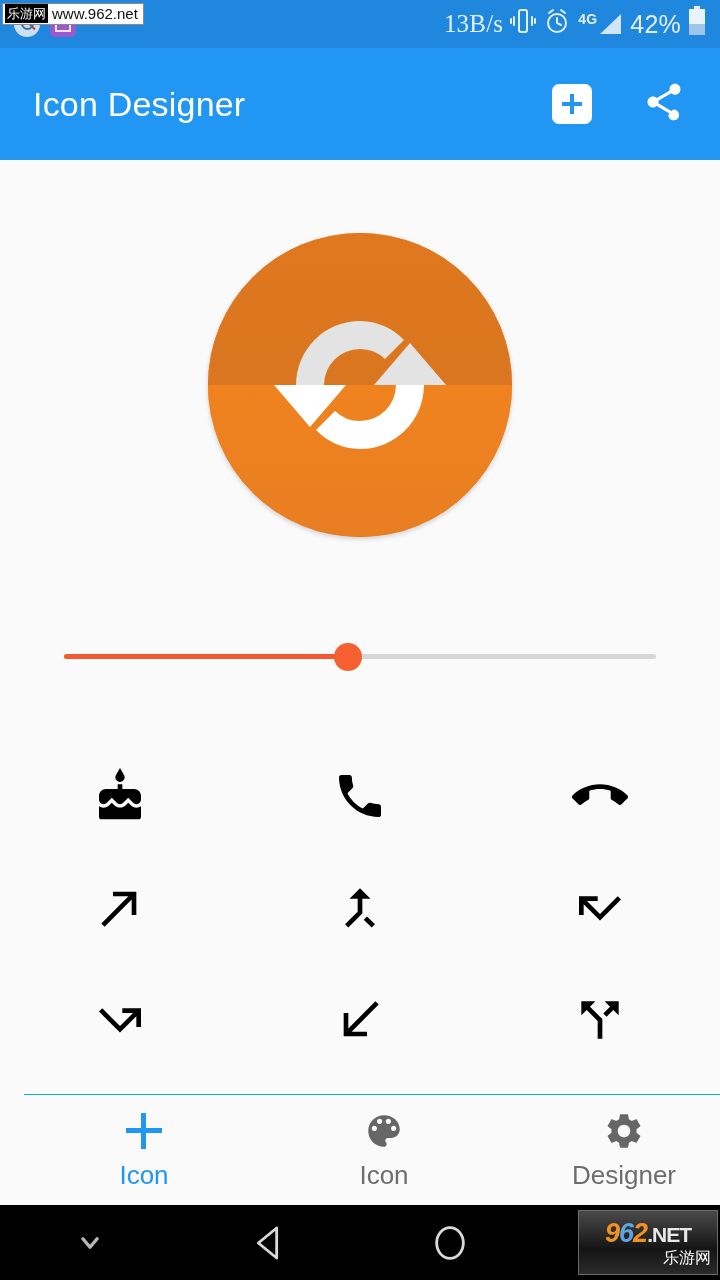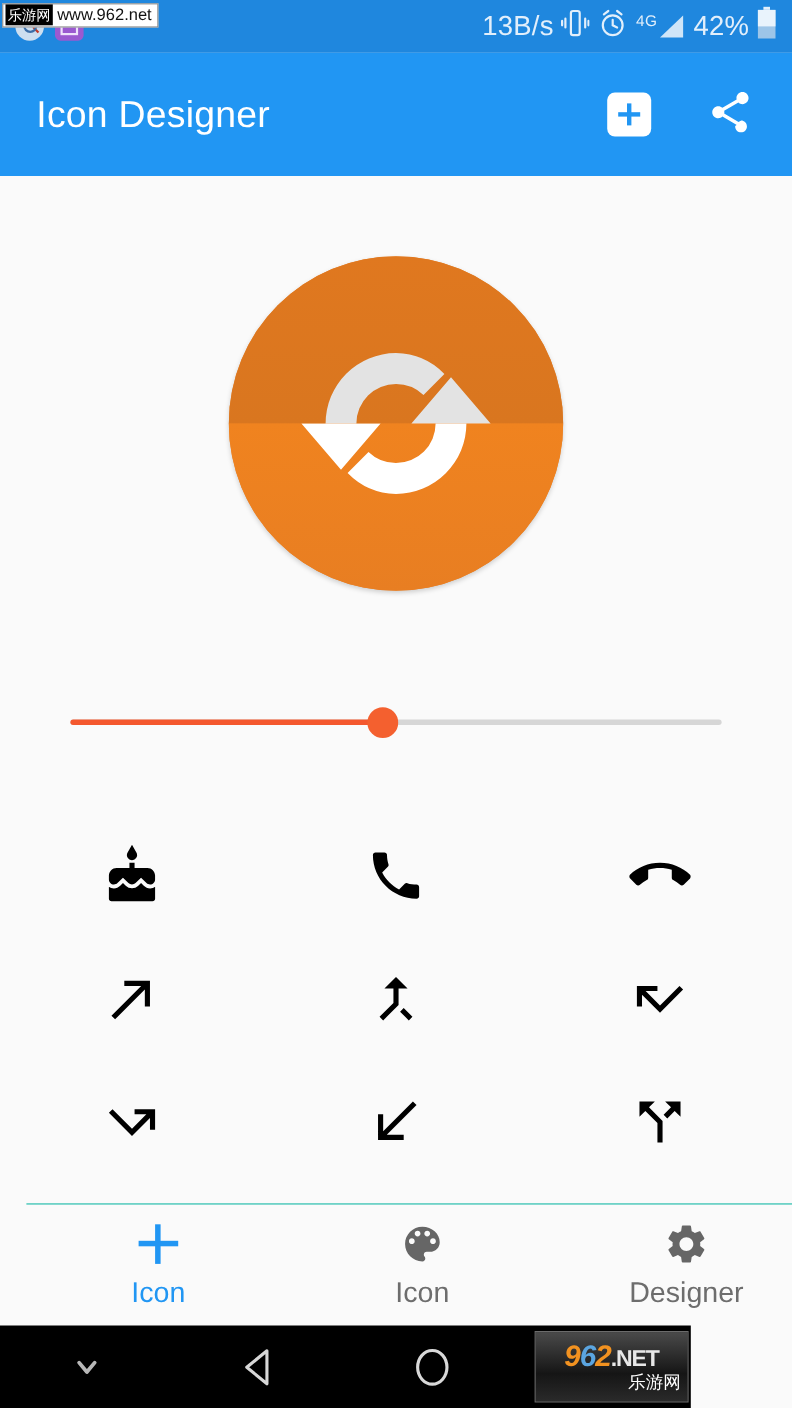--- a/index.html
+++ b/index.html
@@ -14,21 +14,21 @@
   
   .statusbar{
     position:absolute; top:0; left:0; width:720px; height:48px;
     background:#1f87de; display:flex; align-items:center;
   }
   .sb-left{ display:flex; align-items:center; gap:10px; padding-left:14px; width:260px; }
   .sb-right{
     margin-left:auto; display:flex; align-items:center; gap:7px;
     padding-right:14px; color:#dfeefb; font-size:25px; letter-spacing:.2px;
   }
-  .sb-net{ font-size:25px; color:#e2effb; }
+  .sb-net{ font-size:25px; color:#e2effb;font-family:Liberation Serif, serif; }
   .sb-pct{ font-size:25px; color:#e2effb; }
   .sb-time{ font-size:25px; color:#ffffff; margin-left:4px; }
   .notif-ic{ width:26px; height:26px; border-radius:50%; display:block; }
   .notif-search{ background:#cddff0; position:relative; }
   .notif-search:after{
     content:""; position:absolute; left:7px; top:6px; width:9px; height:9px;
     border:2px solid #3b6ea8; border-radius:50%;
   }
   .notif-search:before{
     content:""; position:absolute; left:15px; top:15px; width:7px; height:2px;
@@ -127,21 +127,21 @@
   .navitem .nlabel{ font-size:26px; color:#6d6d6d; }
   .navitem.active .nlabel{ color:#2196f3; }
   .nicon{ height:44px; display:flex; align-items:center; justify-content:center; }
   .plus-big{ position:relative; width:36px; height:36px; }
   .plus-big i{ position:absolute; background:#2196f3; display:block; }
   .plus-big .hh{ left:0; top:15px; width:36px; height:5px; }
   .plus-big .vv{ left:15px; top:0; width:5px; height:36px; }
 
   
   .navbar{
-    position:absolute; top:1205px; left:0; width:628px; height:75px;
+    position:absolute; top:1205px; left:0; width:720px; height:75px;
     background:#000; display:flex; align-items:center;
   }
   .navbtn{ flex:1; display:flex; align-items:center; justify-content:center; }
   .nb-logo{
     position:absolute; right:2px; top:5px; width:140px; height:65px;
     background:linear-gradient(180deg,#4a4a4a 0%,#151515 60%,#2a2a2a 100%);
     border:1px solid #6b6b6b; display:flex; flex-direction:column;
     align-items:center; justify-content:center; line-height:1;
   }
   .nb-logo .l1{ font-size:27px; font-weight:bold; font-style:italic; letter-spacing:-1px; }
@@ -168,21 +168,21 @@
           </svg>
       </span>
       <span>
         <svg width="28" height="28" viewBox="0 0 28 28">
             <circle cx="14" cy="16" r="9" fill="none" stroke="#e2effb" stroke-width="2"></circle>
             <path d="M14 11v5l4 2" stroke="#e2effb" stroke-width="2" fill="none" stroke-linecap="round"></path>
             <path d="M6 6l4-3M22 6l-4-3" stroke="#e2effb" stroke-width="2" stroke-linecap="round"></path>
           </svg>
       </span>
       <span style="display:flex;align-items:flex-end;">
-        <span style="font-size:14px;color:#e2effb;font-weight:normal;position:relative;top:-9px;">4G</span>
+        <span style="font-size:14px;color:#e2effb;font-weight:bold;position:relative;top:-9px;">4G</span>
         <svg width="26" height="24" viewBox="0 0 26 24">
             <path d="M24 2v20H3z" fill="#cfe5f8"></path>
           </svg>
       </span>
       <span class="sb-pct">42%</span>
       <span>
         <svg width="18" height="30" viewBox="0 0 18 30">
             <rect x="6" y="0" width="6" height="3" fill="#e2effb"></rect>
             <rect x="1" y="3" width="16" height="26" fill="#9dc5e8"></rect>
             <rect x="1" y="3" width="16" height="15" fill="#e9f3fc"></rect>

